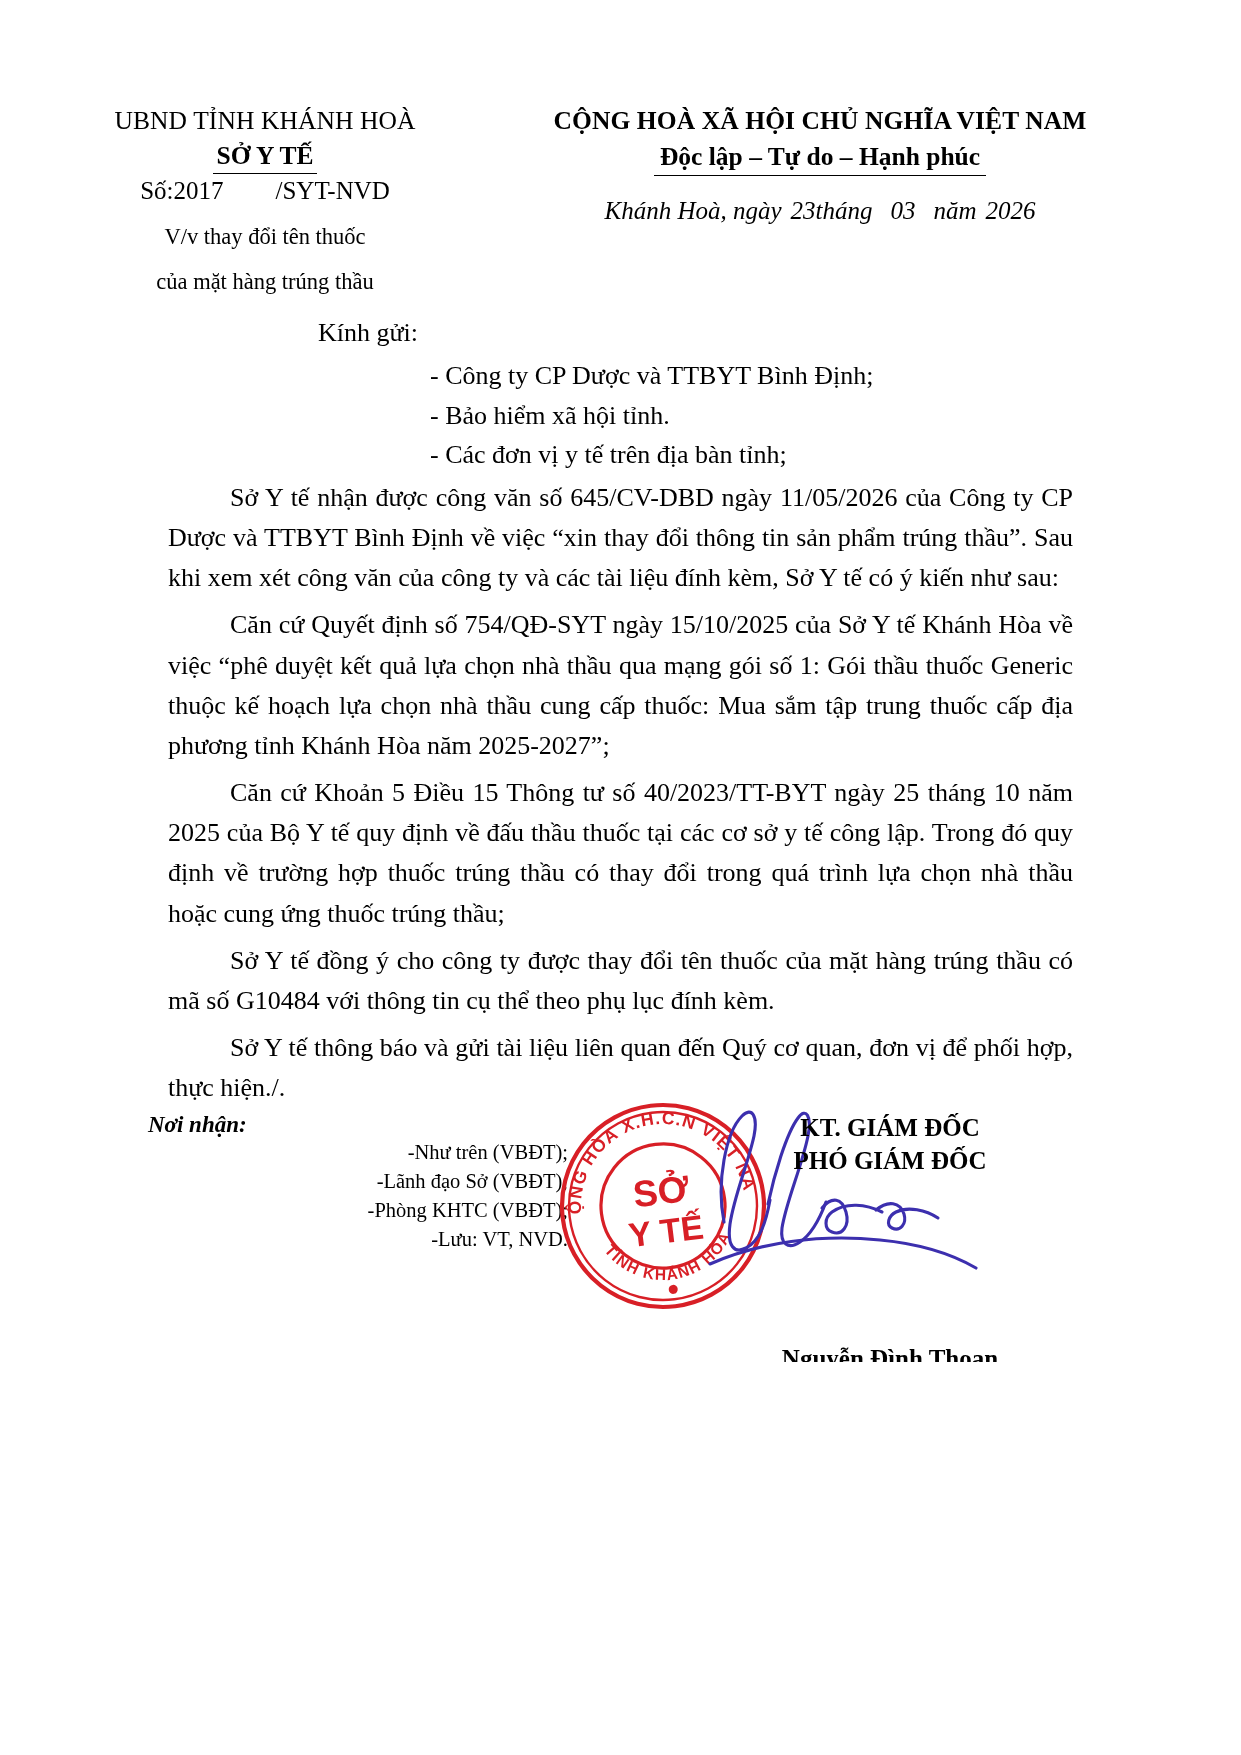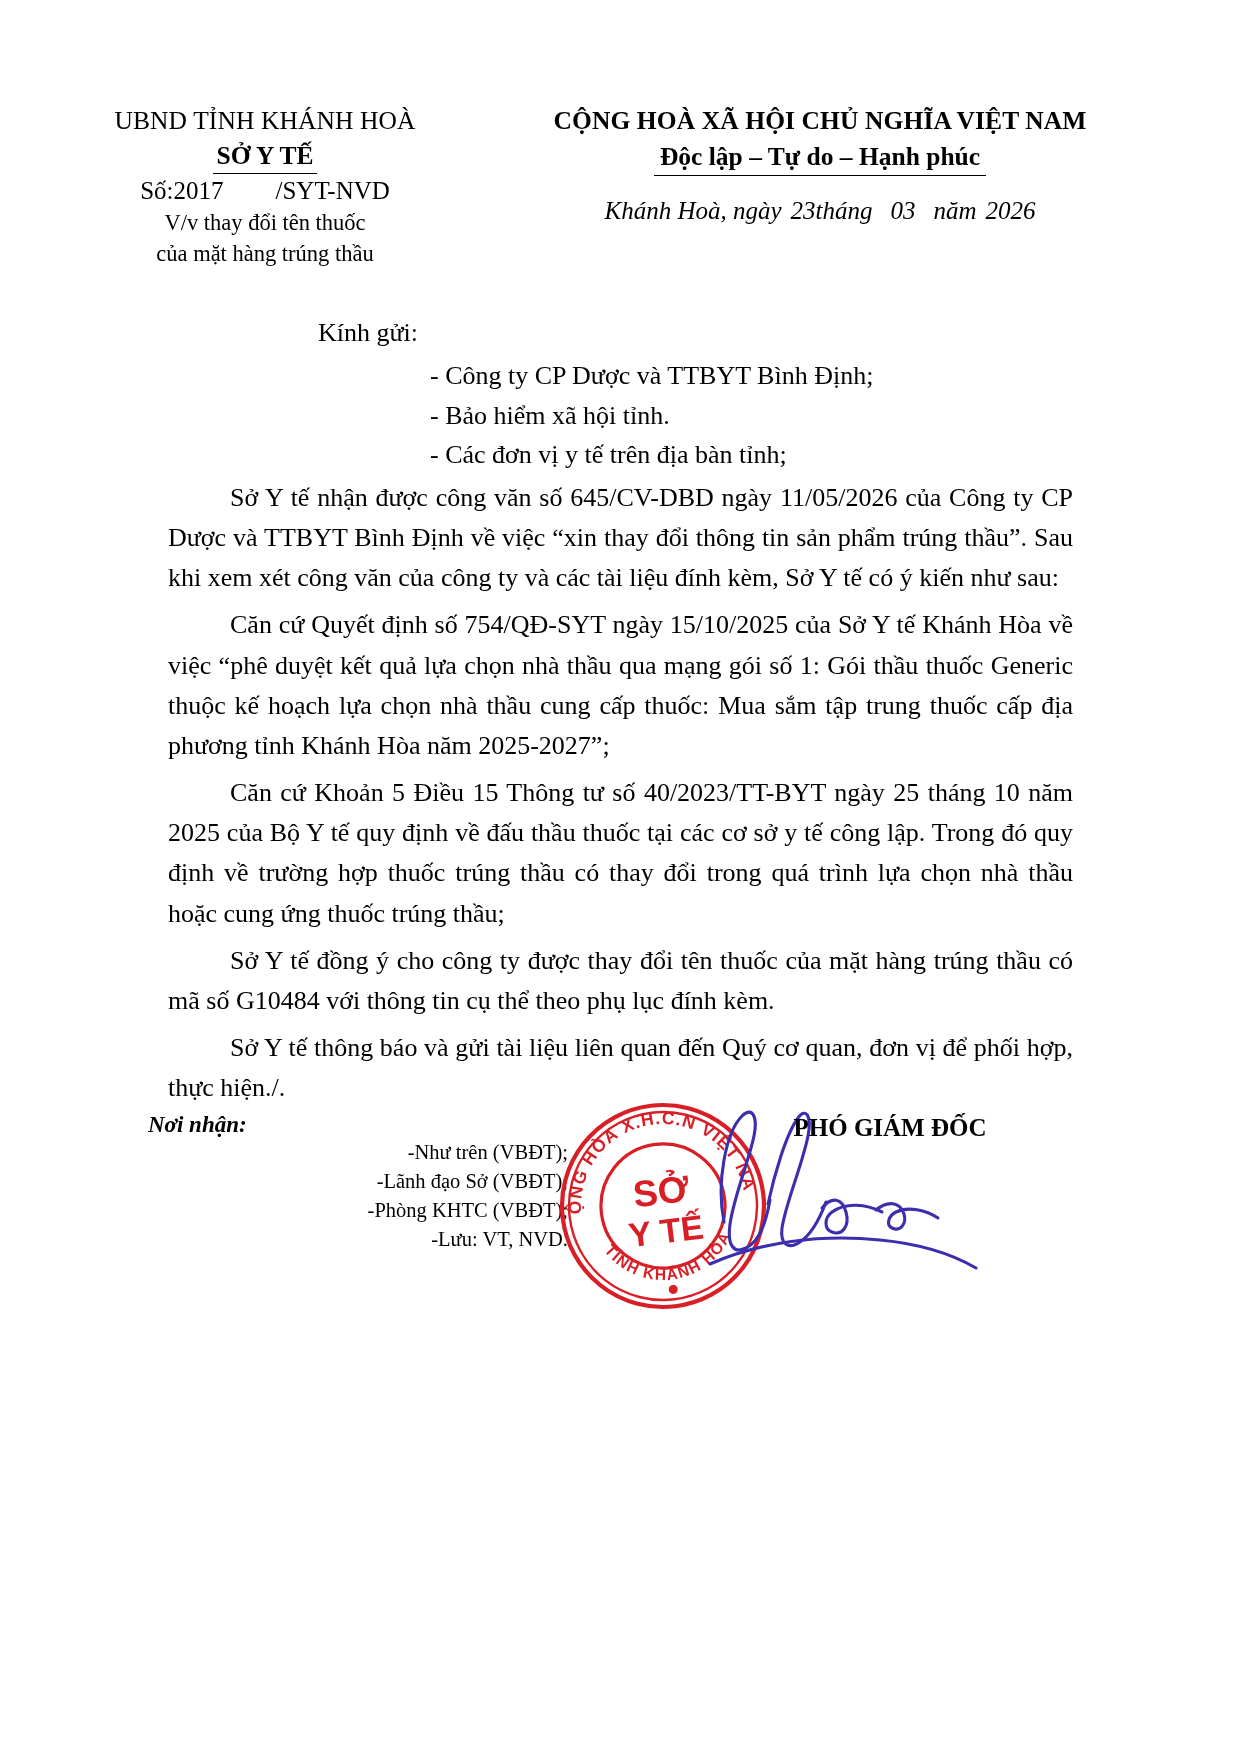--- a/index.html
+++ b/index.html
@@ -57,21 +57,21 @@
   }
   .doc-number {
     font-size: 25px;
     margin-top: 0;
     white-space: nowrap;
   }
   .doc-number .num-gap { display: inline-block; width: 52px; }
   .subject {
     font-size: 22.5px;
     line-height: 1.38;
-    margin-top: 0;
+    margin-top: 14px;
   }
 
   .nation {
     font-size: 25.5px;
     font-weight: bold;
     white-space: nowrap;
     letter-spacing: 0.1px;
   }
   .motto {
     font-size: 25.5px;
@@ -242,21 +242,23 @@
 
     <div class="noi-nhan">
       <div class="noi-nhan-title">Nơi nhận:</div>
       <div class="noi-nhan-item">-Như trên (VBĐT);</div>
       <div class="noi-nhan-item">-Lãnh đạo Sở (VBĐT);</div>
       <div class="noi-nhan-item">-Phòng KHTC (VBĐT);</div>
       <div class="noi-nhan-item">-Lưu: VT, NVD.</div>
     </div>
 
     <div class="sign-block">
+      <div class="sign-title">KT. GIÁM ĐỐC</div>
       <div class="sign-title">PHÓ GIÁM ĐỐC</div>
+      <div class="sign-name">Nguyễn Đình Thoan</div>
     </div>
   </div>
 
   <svg class="seal" viewBox="0 0 212 212" aria-hidden="true">
     <defs>
       <path id="sealArcTop" d="M 24,106 A 82,82 0 0 1 188,106"></path>
       <path id="sealArcBottom" d="M 32,106 A 74,74 0 0 0 180,106"></path>
     </defs>
     <g transform="rotate(-7 106 106)">
       <circle cx="106" cy="106" r="101" fill="none" stroke="#d81f26" stroke-width="4.2"></circle>

